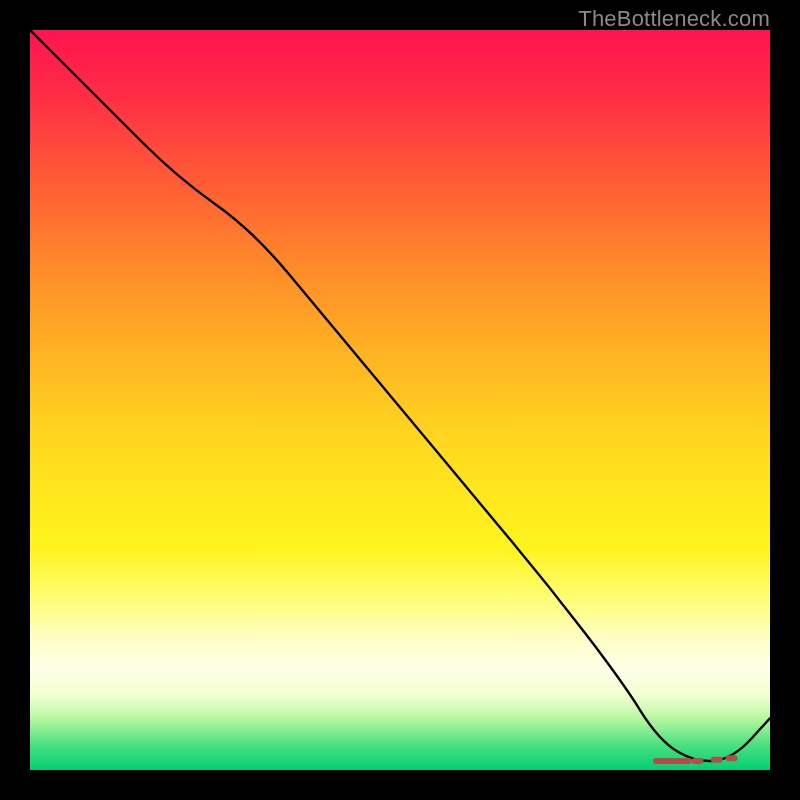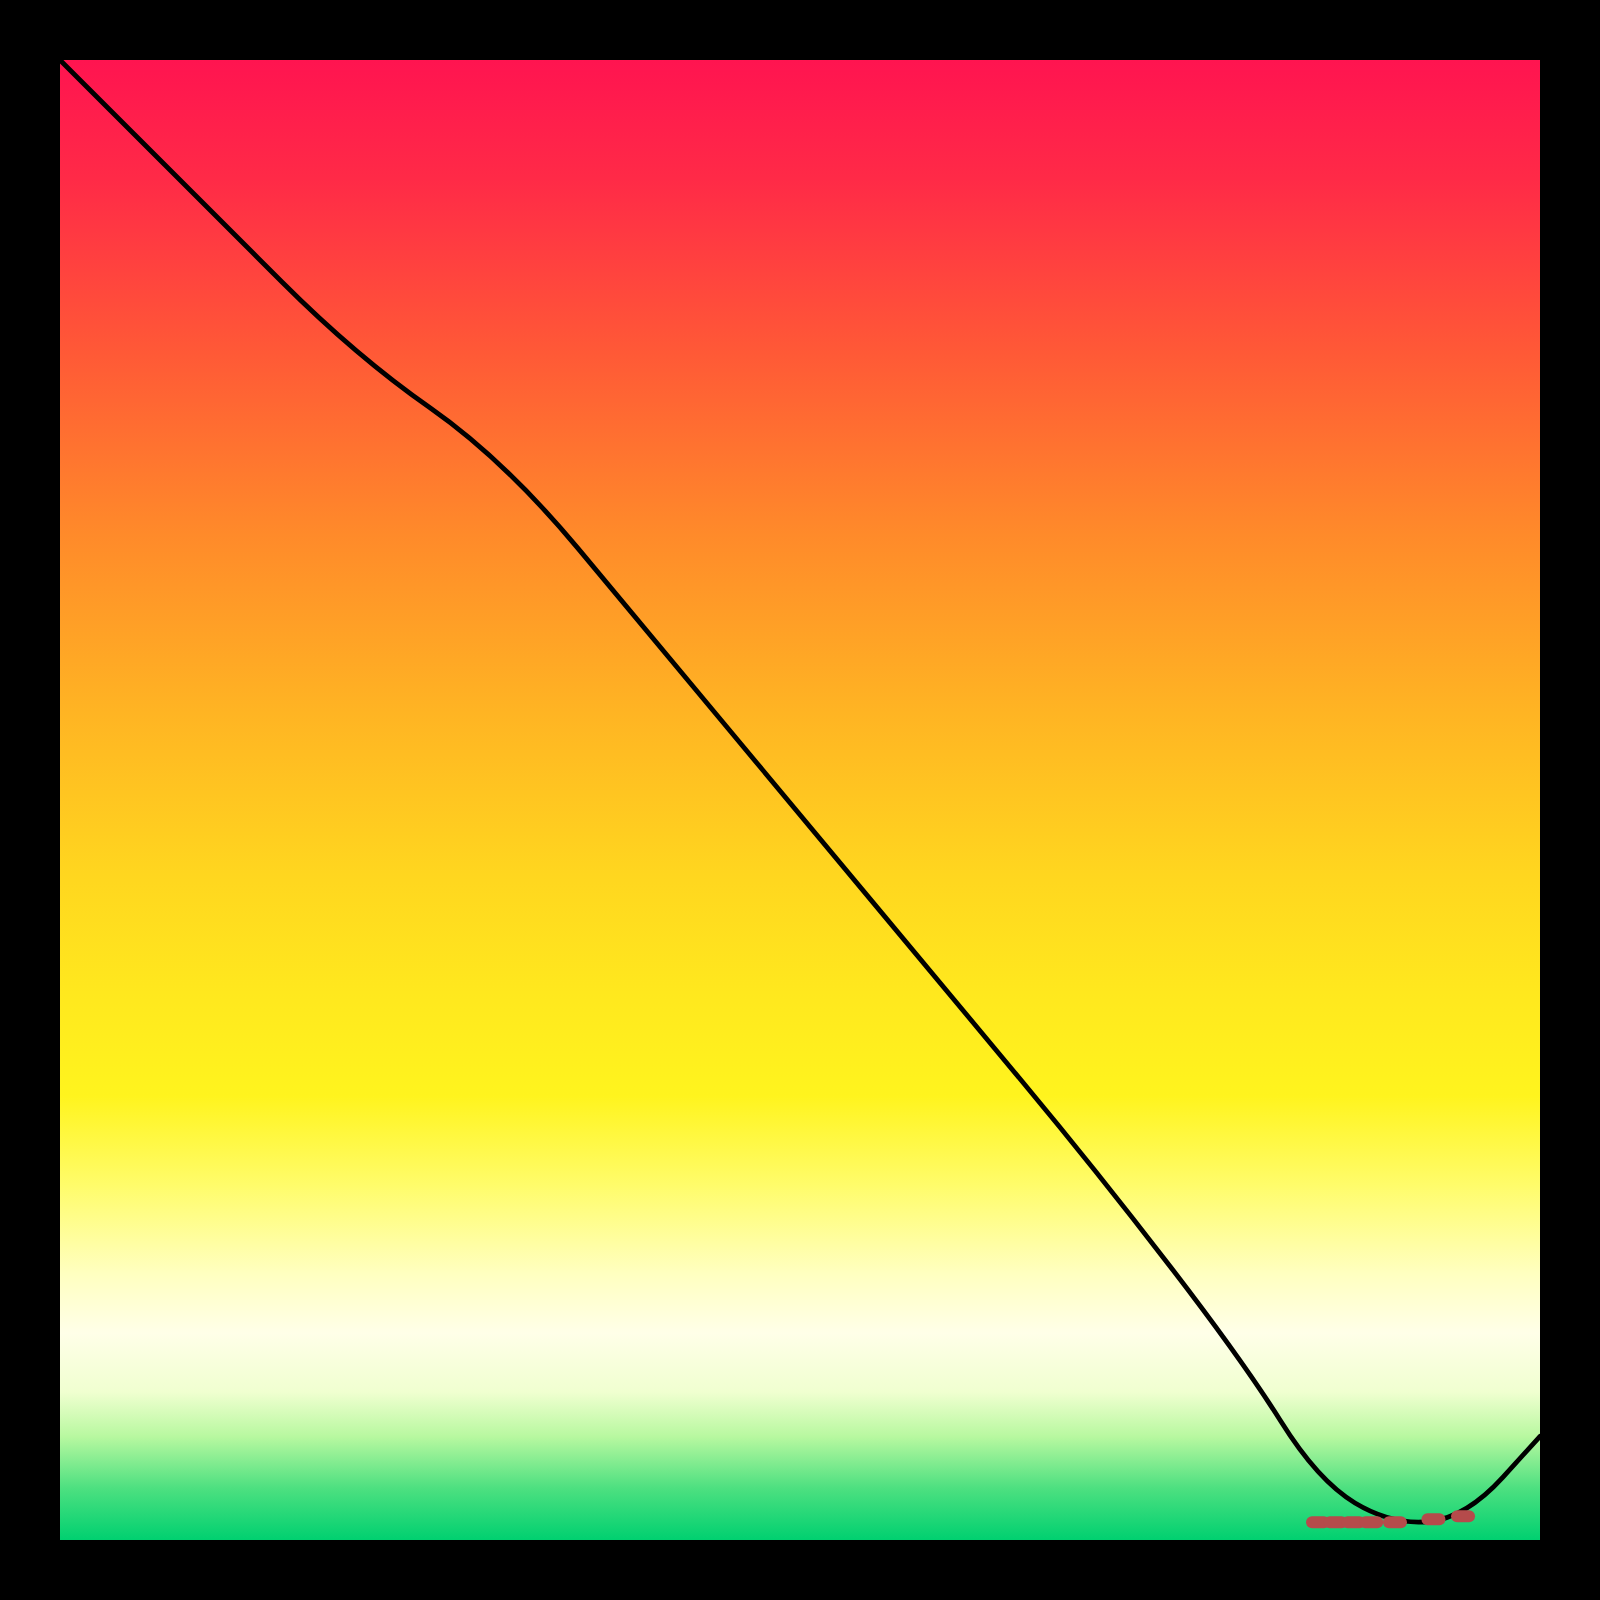--- a/index.html
+++ b/index.html
@@ -57,20 +57,21 @@
     color: #8a8a8a;
     font-size: 22px;
     letter-spacing: 0.2px;
     user-select: none;
   }
 </style>
 </head>
 <body>
 
 <div class="frame">
+  <div class="watermark">TheBottleneck.com</div>
   <div class="plot">
     <svg viewBox="0 0 740 740" preserveAspectRatio="none">
       <path id="curve-path" fill="none" stroke="#000" stroke-width="2.4" stroke-linejoin="round" stroke-linecap="round" d="M 0.00 0.00 Q 0.00 0.00 37.00 37.00 Q 74.00 74.00 111.00 111.00 Q 148.00 148.00 185.00 173.90 Q 222.00 199.80 259.00 244.20 Q 296.00 288.60 333.00 333.00 Q 370.00 377.40 407.00 421.80 Q 444.00 466.20 481.00 510.60 Q 518.00 555.00 555.00 603.10 Q 592.00 651.20 610.50 680.80 Q 629.00 710.40 647.50 721.50 Q 666.00 732.60 684.50 730.75 Q 703.00 728.90 721.50 708.55 T 740.00 688.20"></path>
       <g id="markers-group">
           <rect x="623.00" y="728.12" width="12" height="6" rx="3" ry="3" fill="#b54b4b"></rect>
           <rect x="631.88" y="728.12" width="12" height="6" rx="3" ry="3" fill="#b54b4b"></rect>
           <rect x="640.76" y="728.12" width="12" height="6" rx="3" ry="3" fill="#b54b4b"></rect>
           <rect x="649.64" y="728.12" width="12" height="6" rx="3" ry="3" fill="#b54b4b"></rect>
           <rect x="661.48" y="728.12" width="12" height="6" rx="3" ry="3" fill="#b54b4b"></rect>
           <rect x="680.72" y="726.64" width="12" height="6" rx="3" ry="3" fill="#b54b4b"></rect>

